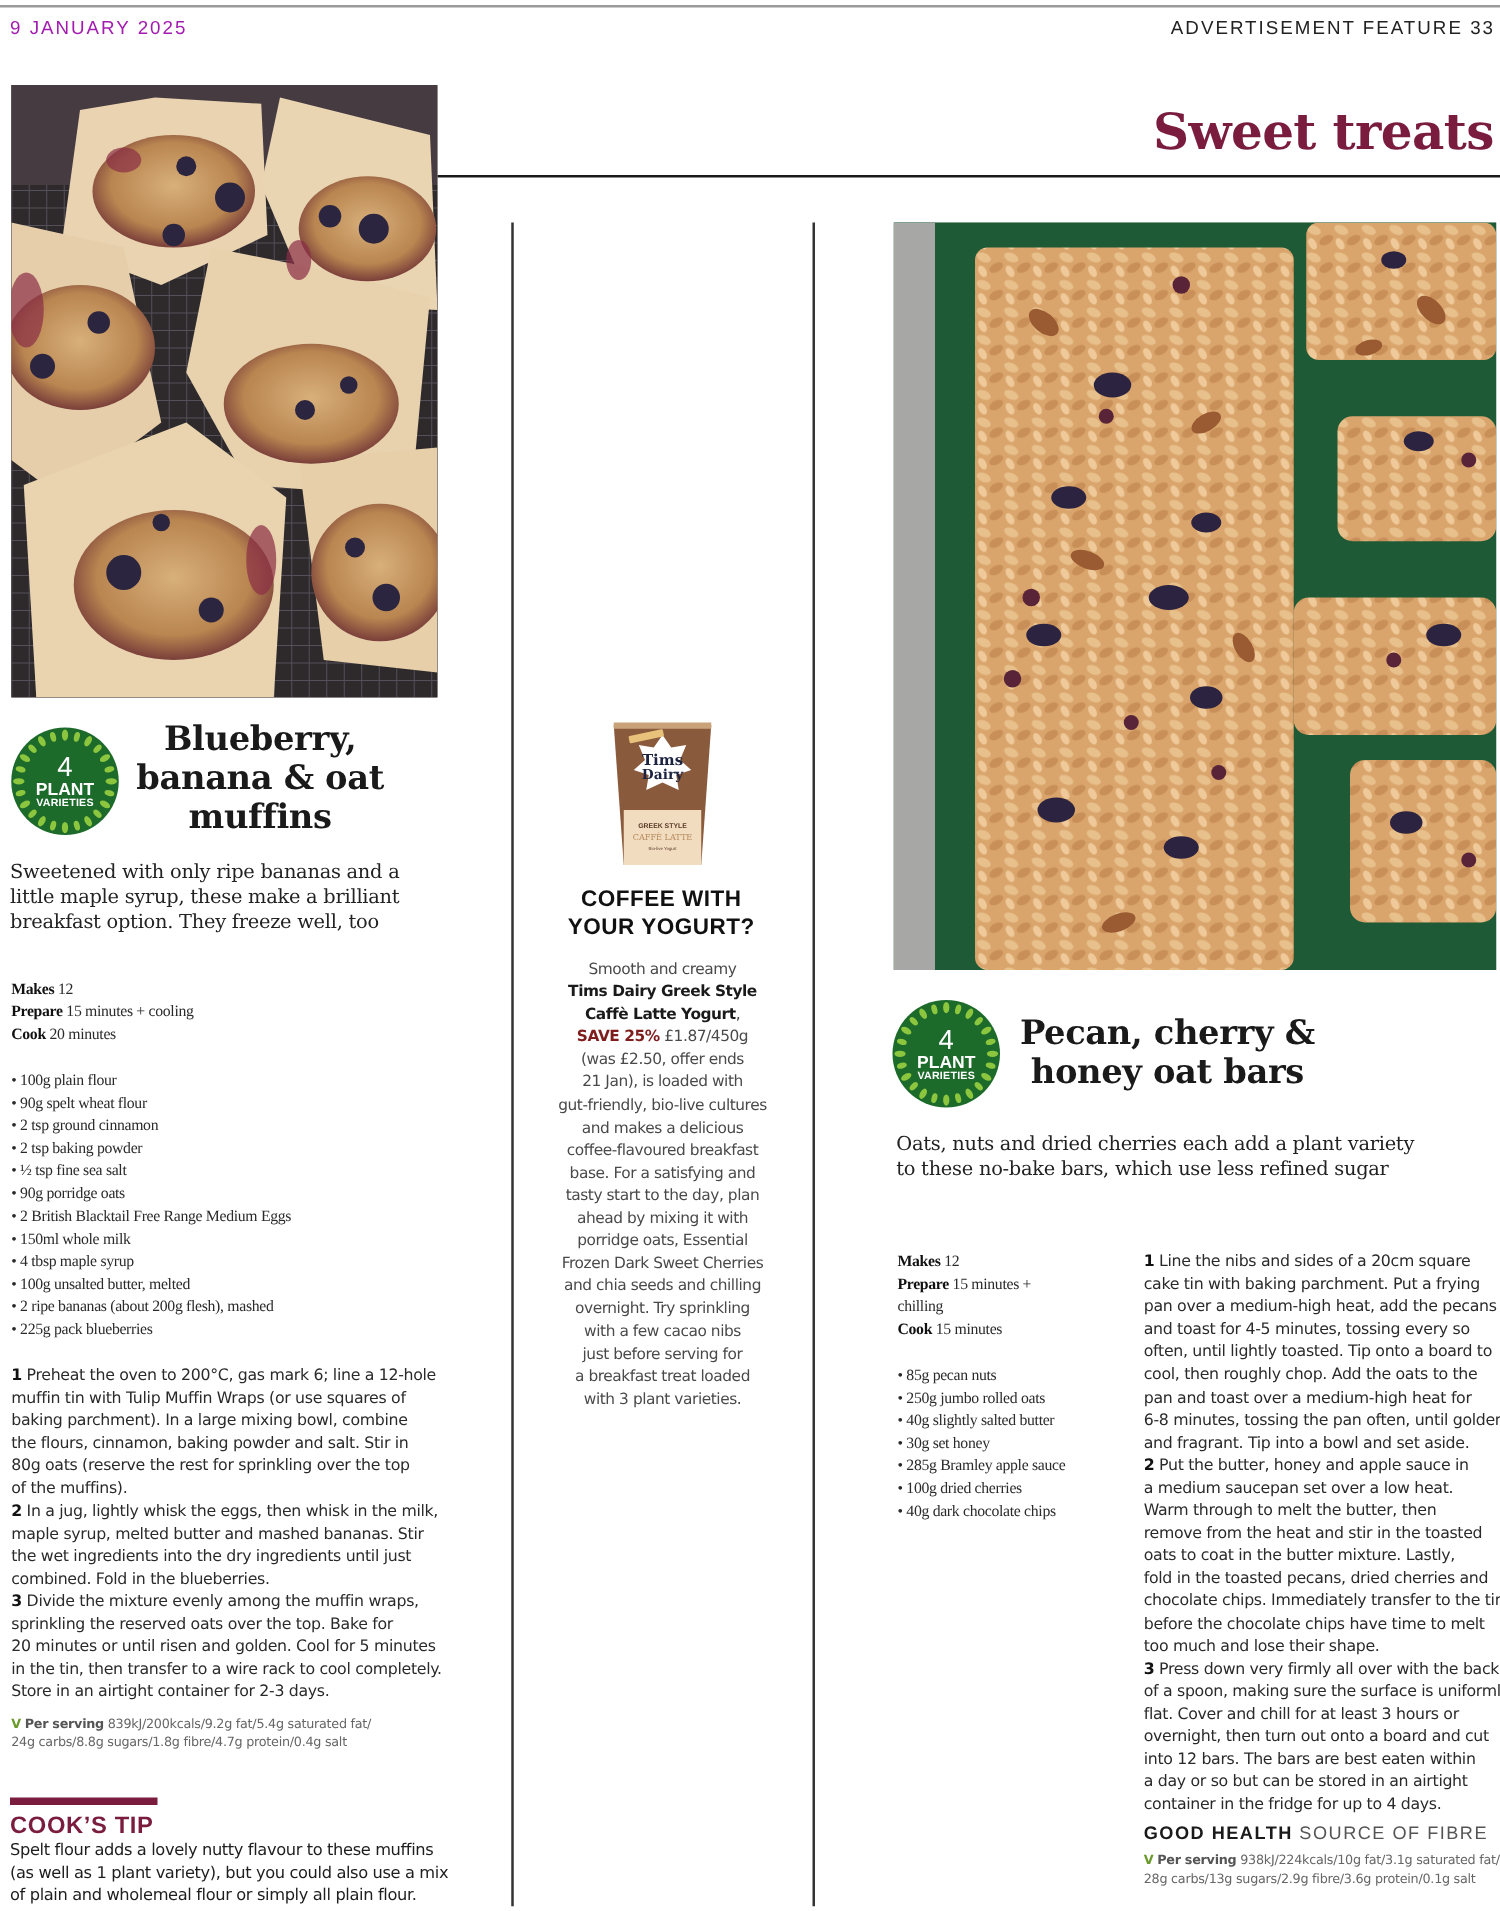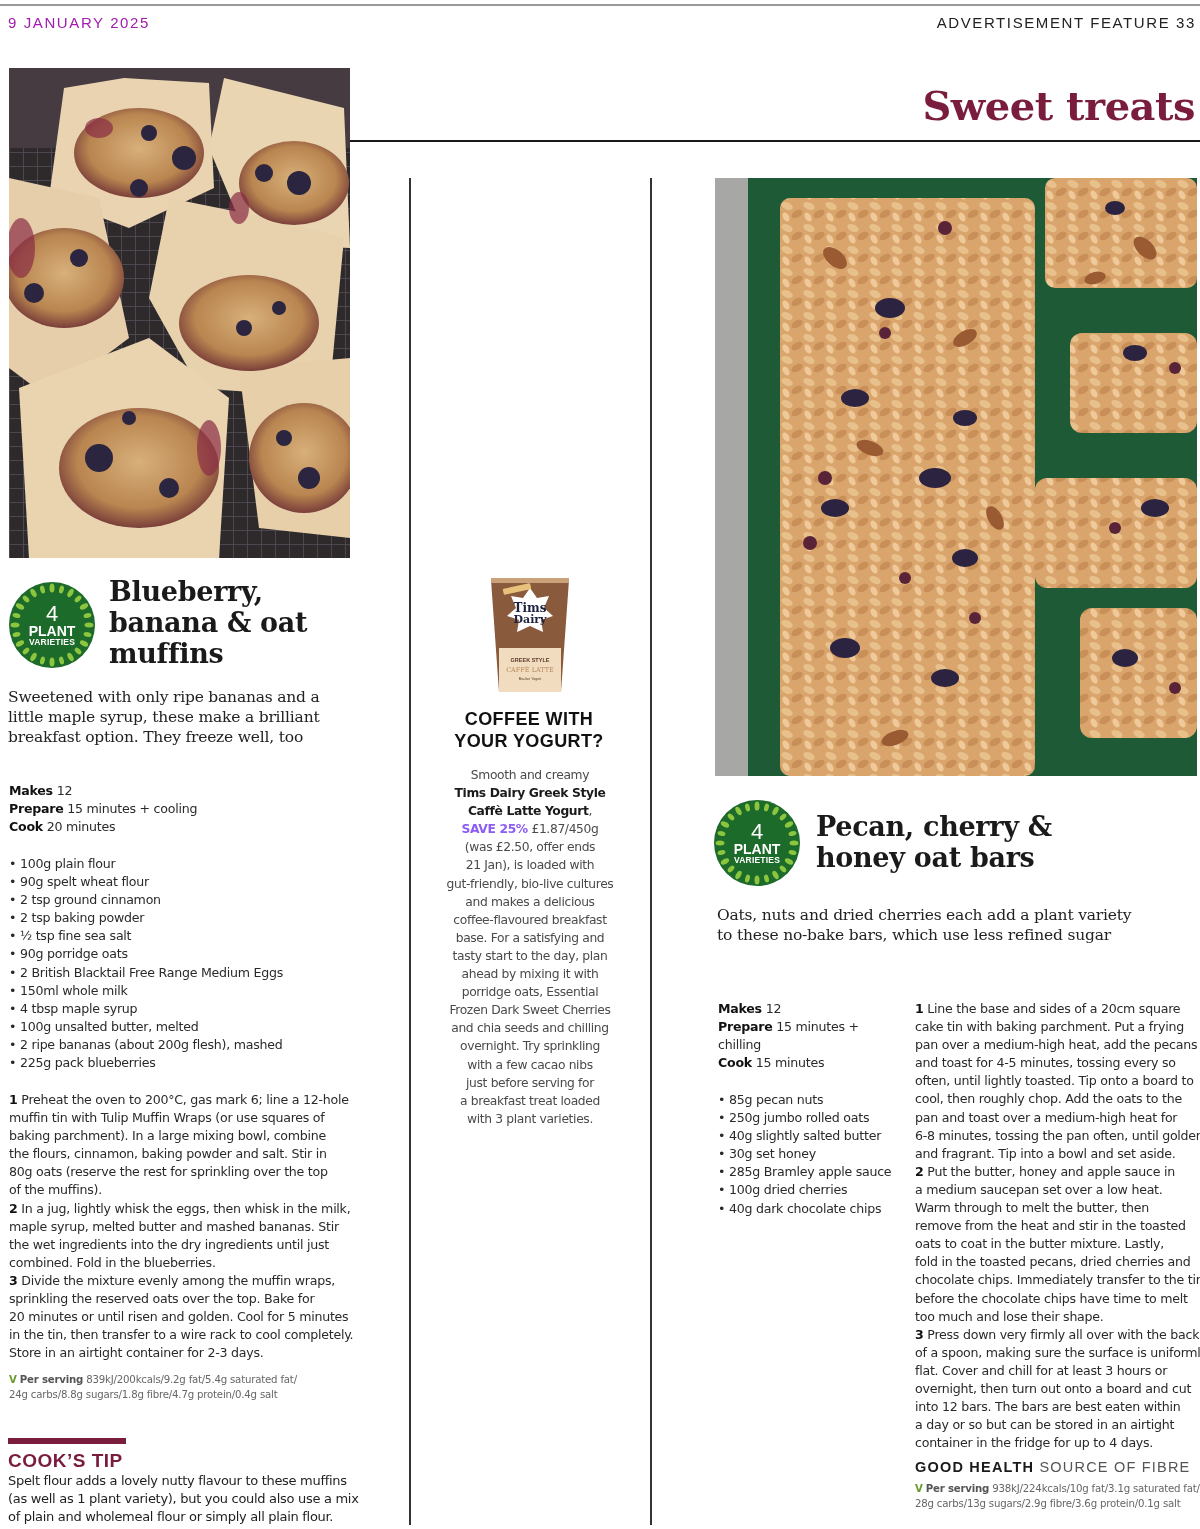--- a/index.html
+++ b/index.html
@@ -20,40 +20,40 @@
   .muffin-photo { left: 9px; top: 68px; width: 341px; height: 490px; background: #3e3335; }
   .bars-photo { left: 715px; top: 178px; width: 482px; height: 598px; background: #1f5a37; }
 
   
   .badge { position: absolute; width: 86px; height: 86px; border-radius: 50%; background: #1d6b2b; display: flex; flex-direction: column; align-items: center; justify-content: center; color: #fff; }
   .badge svg.leaves { position: absolute; left: 0; top: 0; }
   .badge .num { position: relative; font-family: "Liberation Sans", sans-serif; font-size: 22px; line-height: 20px; font-weight: normal; }
   .badge .plant { position: relative; font-family: "Liberation Sans", sans-serif; font-weight: bold; font-size: 14px; line-height: 14px; }
   .badge .var { position: relative; font-family: "Liberation Sans", sans-serif; font-weight: bold; font-size: 8.5px; line-height: 9px; letter-spacing: 0.2px; }
 
-  .recipe-title { position: absolute; font-family: "DejaVu Serif", serif; font-weight: bold; font-size: 27px; line-height: 31px; color: #1a1a1a; letter-spacing: -0.3px; }
+  .recipe-title { position: absolute; font-family: "DejaVu Serif", serif; font-weight: bold; font-size: 27px; line-height: 31px; color: #1a1a1a; letter-spacing: -0.3px; text-align: center; }
   .intro { position: absolute; font-family: "DejaVu Serif", serif; font-size: 15.5px; line-height: 20px; color: #222; letter-spacing: -0.2px; }
 
   .body-text { position: absolute; font-family: "DejaVu Sans", sans-serif; font-size: 12.6px; line-height: 18.1px; color: #2a2a2a; letter-spacing: -0.25px; }
   .body-text b { color: #111; font-weight: bold; }
-  .meta div, .ingredients div { white-space: nowrap; }
+  .meta div, .ingredients div { white-space: nowrap; font-family: Liberation Serif, serif; }
   .nutrition { position: absolute; font-family: "DejaVu Sans", sans-serif; font-size: 10.2px; line-height: 15px; color: #666; letter-spacing: -0.2px; }
   .nutrition .v { color: #6a9a2a; font-weight: bold; }
   .nutrition b { color: #555; }
 
   .tip-bar { position: absolute; left: 8px; top: 1438px; width: 118px; height: 6px; background: #7a1c3e; }
   .tip-heading { position: absolute; left: 8px; top: 1450px; font-family: "Liberation Sans", sans-serif; font-weight: bold; font-size: 19px; color: #7a1c3e; letter-spacing: 0.5px; }
   .tip-text { position: absolute; left: 8px; top: 1472px; width: 345px; font-family: "DejaVu Sans", sans-serif; font-size: 13px; line-height: 18px; color: #1e1e1e; letter-spacing: -0.3px; }
 
   
   .pot { position: absolute; left: 489px; top: 576px; width: 82px; height: 120px; }
   .ad-heading { position: absolute; left: 418px; top: 708px; width: 222px; text-align: center; font-family: "Liberation Sans", sans-serif; font-weight: bold; font-size: 18px; line-height: 22px; color: #111; letter-spacing: 0.4px; }
   .ad-body { position: absolute; left: 420px; top: 766px; width: 220px; text-align: center; font-family: "DejaVu Sans", sans-serif; font-size: 12.3px; line-height: 18.1px; color: #4a4a4a; letter-spacing: -0.35px; }
   .ad-body b { color: #1a1a1a; }
-  .ad-body .save { color: #8b5cf6; font-weight: bold; }
+  .ad-body .save { color: #7f1d1d; font-weight: bold; }
 
   .good-health { position: absolute; left: 915px; top: 1459px; font-family: "Liberation Sans", sans-serif; font-size: 14.5px; letter-spacing: 1.2px; color: #555; }
   .good-health b { color: #1a1a1a; }
 </style>
 </head>
 <body>
 
 <div class="top-rule"></div>
 <div class="dateline">9 JANUARY 2025</div>
 <div class="pageinfo"><span>ADVERTISEMENT FEATURE</span> <span>33</span></div>
@@ -369,21 +369,21 @@
   <div>• <span>85g pecan nuts</span></div>
   <div>• <span>250g jumbo rolled oats</span></div>
   <div>• <span>40g slightly salted butter</span></div>
   <div>• <span>30g set honey</span></div>
   <div>• <span>285g Bramley apple sauce</span></div>
   <div>• <span>100g dried cherries</span></div>
   <div>• <span>40g dark chocolate chips</span></div>
 </div>
 
 <div class="body-text" style="left:915px;top:1000px;width:285px;">
-  <div style="white-space:nowrap"><b>1</b> <span>Line the base and sides of a 20cm square</span></div>
+  <div style="white-space:nowrap"><b>1</b> <span>Line the nibs and sides of a 20cm square</span></div>
   <div style="white-space:nowrap"><span>cake tin with baking parchment. Put a frying</span></div>
   <div style="white-space:nowrap"><span>pan over a medium-high heat, add the pecans</span></div>
   <div style="white-space:nowrap"><span>and toast for 4-5 minutes, tossing every so</span></div>
   <div style="white-space:nowrap"><span>often, until lightly toasted. Tip onto a board to</span></div>
   <div style="white-space:nowrap"><span>cool, then roughly chop. Add the oats to the</span></div>
   <div style="white-space:nowrap"><span>pan and toast over a medium-high heat for</span></div>
   <div style="white-space:nowrap"><span>6-8 minutes, tossing the pan often, until golden</span></div>
   <div style="white-space:nowrap"><span>and fragrant. Tip into a bowl and set aside.</span></div>
   <div style="white-space:nowrap"><b>2</b> <span>Put the butter, honey and apple sauce in</span></div>
   <div style="white-space:nowrap"><span>a medium saucepan set over a low heat.</span></div>

